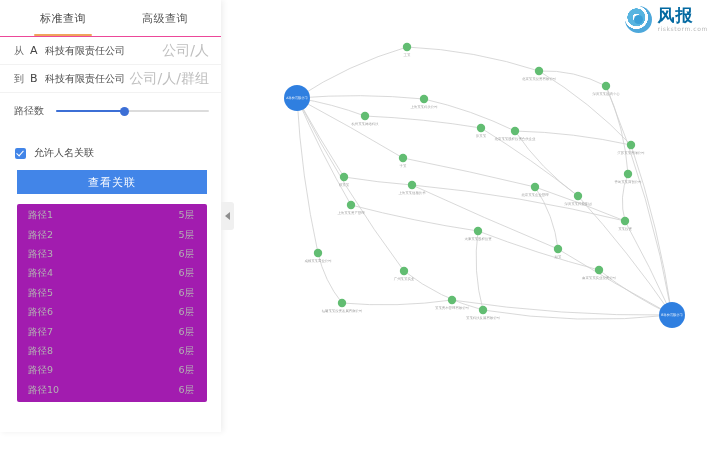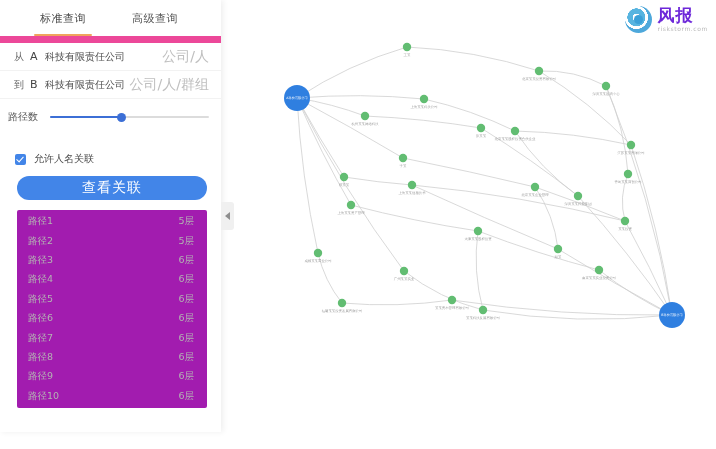--- a/index.html
+++ b/index.html
@@ -26,35 +26,35 @@
     background: #ffffff;
     box-shadow: 2px 0 6px rgba(0,0,0,0.07);
     z-index: 5;
   }
 
   #tabs {
     position: relative;
     height: 36px;
     display: flex;
     align-items: center;
-    border-bottom: 7px solid #ec4899;
+    border-bottom: 1px solid #ec4899;
   }
   .tab {
     flex: 0 0 auto;
     font-size: 11px;
     color: #555;
     letter-spacing: 0.5px;
     padding: 0 6px;
     position: relative;
     height: 100%;
     display: flex;
     align-items: center;
   }
   .tab:first-child { margin-left: 34px; }
-  .tab:last-child { margin-left: 34px; }
+  .tab:last-child { margin-left: 44px; }
   .tab.active { color: #4a4a4a; }
   .tab.active::after {
     content: "";
     position: absolute;
     left: 0; right: 0; bottom: 0;
     height: 2px;
     background: #f0a45c;
     border-radius: 1px;
   }
 
@@ -89,21 +89,21 @@
     font-size: 14px;
     flex: 0 0 auto;
     white-space: nowrap;
   }
 
   
   .slider-row {
     display: flex;
     align-items: center;
     height: 30px;
-    padding: 0 12px 0 8px;
+    padding: 0 12px 0 14px;
     margin-top: 3px;
   }
   .slider-label {
     font-size: 10px;
     color: #5a5a5a;
     flex: 0 0 auto;
     margin-right: 12px;
   }
   .slider-track {
     position: relative;
@@ -164,23 +164,23 @@
     color: #4a4a4a;
   }
 
   
   .btn-wrap { padding: 6px 14px 0 17px; }
   .primary-btn {
     width: 100%;
     height: 24px;
     background: #4285e8;
     border: none;
-    border-radius: 12px;
+    border-radius: 0;
     color: #ffffff;
-    font-size: 14px;
+    font-size: 11px;
     letter-spacing: 1px;
     font-family: inherit;
     cursor: pointer;
     display: flex;
     align-items: center;
     justify-content: center;
   }
 
   
   #path-list {
@@ -246,21 +246,21 @@
     left:50%; top:50%;
     width:9px; height:9px;
     margin:-4.5px 0 0 -4.5px;
     border-radius:50%;
     background:#3ba0d8;
   }
   #logo .words { display: flex; flex-direction: column; line-height: 1; }
   #logo .cn {
     font-size: 17px;
     font-weight: bold;
-    color: #6d28d9;
+    color: #0369a1;
     letter-spacing: 1px;
   }
   #logo .en {
     font-size: 6px;
     color: #b9b9b9;
     letter-spacing: 0.6px;
     margin-top: 2px;
   }
 
   

